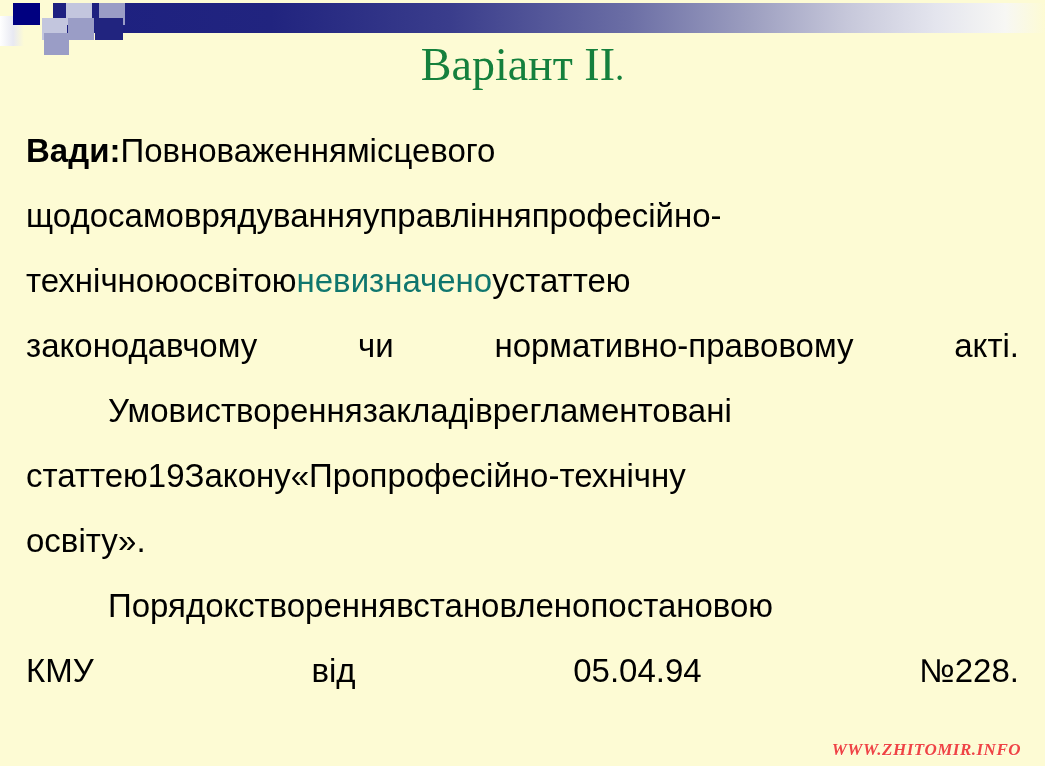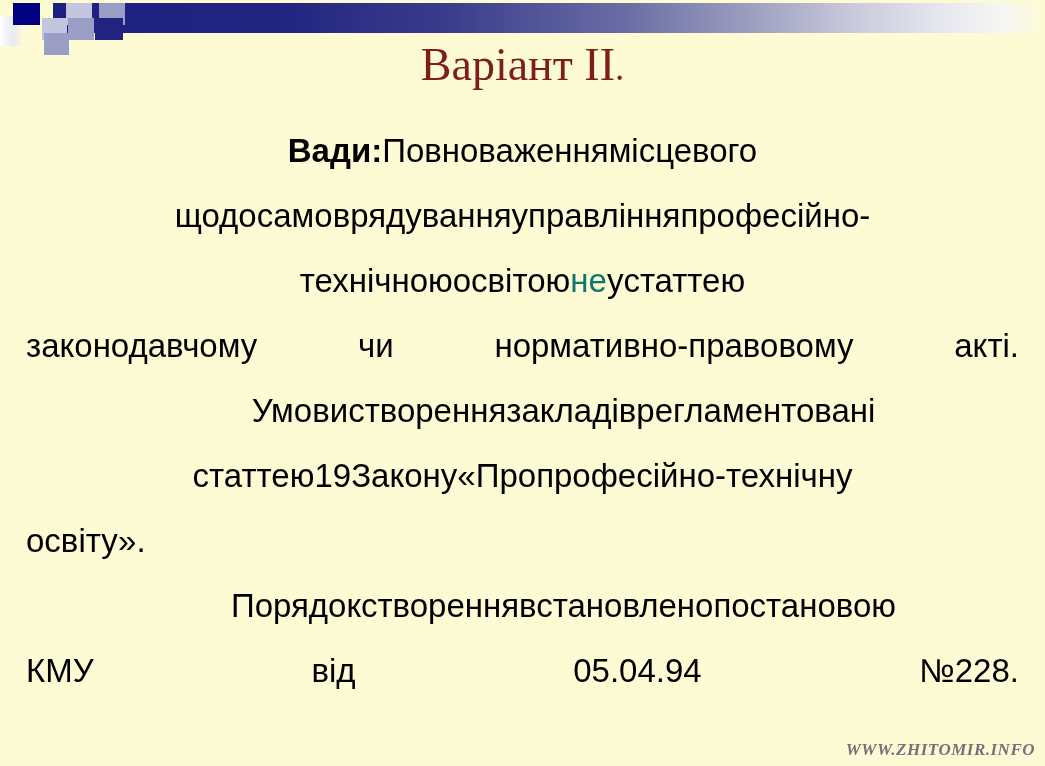--- a/index.html
+++ b/index.html
@@ -57,21 +57,21 @@
   
   #title {
     position: absolute;
     left: 0;
     top: 37px;
     width: 1045px;
     text-align: center;
     font-family: "Liberation Serif", serif;
     font-size: 46px;
     line-height: 56px;
-    color: #7f1d1d;
+    color: #15803d;
     white-space: nowrap;
   }
   #title .title-tail {
     font-size: 37px;
   }
 
   
   #content {
     position: absolute;
     left: 26px;
@@ -91,44 +91,44 @@
     font-weight: bold;
   }
   .red {
     color: #0f766e;
   }
 
   
   .jrow {
     display: flex;
     width: 100%;
-    justify-content: center;
+    justify-content: flex-start;
     white-space: nowrap;
   }
   .jrow.left {
     justify-content: space-between;
   }
   .jrow.left .w + .w {
     margin-left: 0.33em;
   }
   .jrow .lead {
     display: inline-block;
   }
 
   
   #watermark {
     position: absolute;
-    right: 10px;
+    right: 24px;
     bottom: 6px;
     font-family: "Liberation Serif", serif;
     font-weight: bold;
     font-style: italic;
     font-size: 17px;
     letter-spacing: 0.5px;
-    color: #737373;
+    color: #ef4444;
     text-shadow: 0 1px 0 rgba(255,255,255,0.55);
     white-space: nowrap;
   }
 </style>
 </head>
 <body>
 
 <div id="top-banner">
   <div id="banner-bar"></div>
   <div id="banner-fade"></div>
@@ -155,20 +155,21 @@
       <div class="jrow">
         <span class="w">щодо</span>
         <span class="w">самоврядування</span>
         <span class="w">управління</span>
         <span class="w">професійно-</span>
       </div>
       <div class="jrow">
         <span class="w">технічною</span>
         <span class="w">освітою</span>
         <span class="w red">не</span>
+        <span class="w red">визначено</span>
         <span class="w">у</span>
         <span class="w">статтею</span>
       </div>
       <div class="jrow left">
         <span class="w">законодавчому</span>
         <span class="w">чи</span>
         <span class="w">нормативно-правовому</span>
         <span class="w">акті.</span>
       </div>
     </div>

